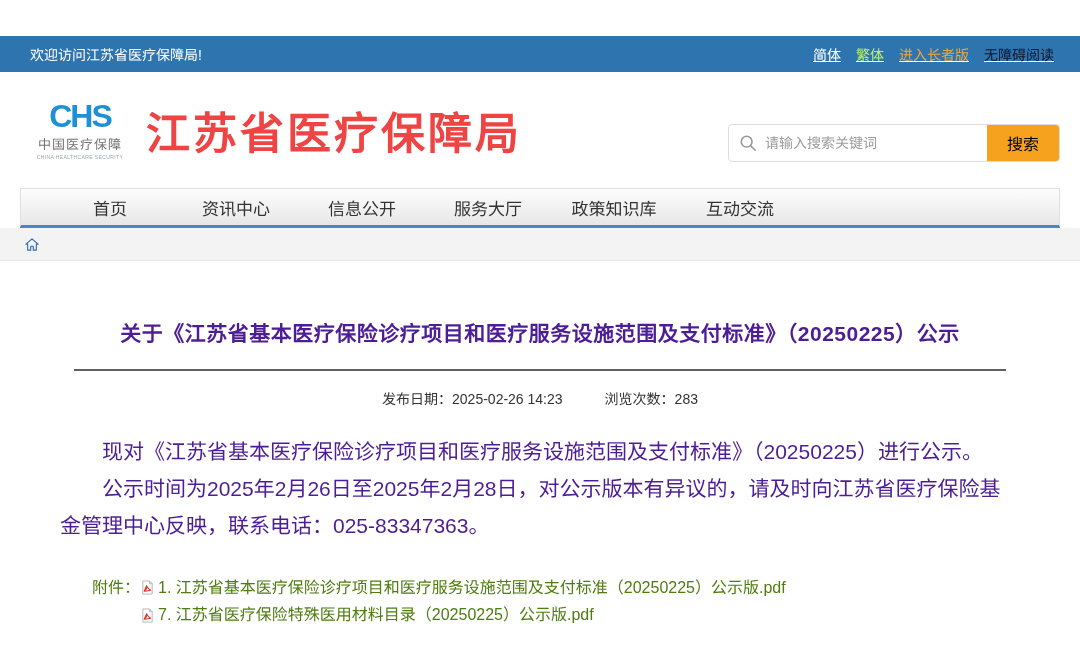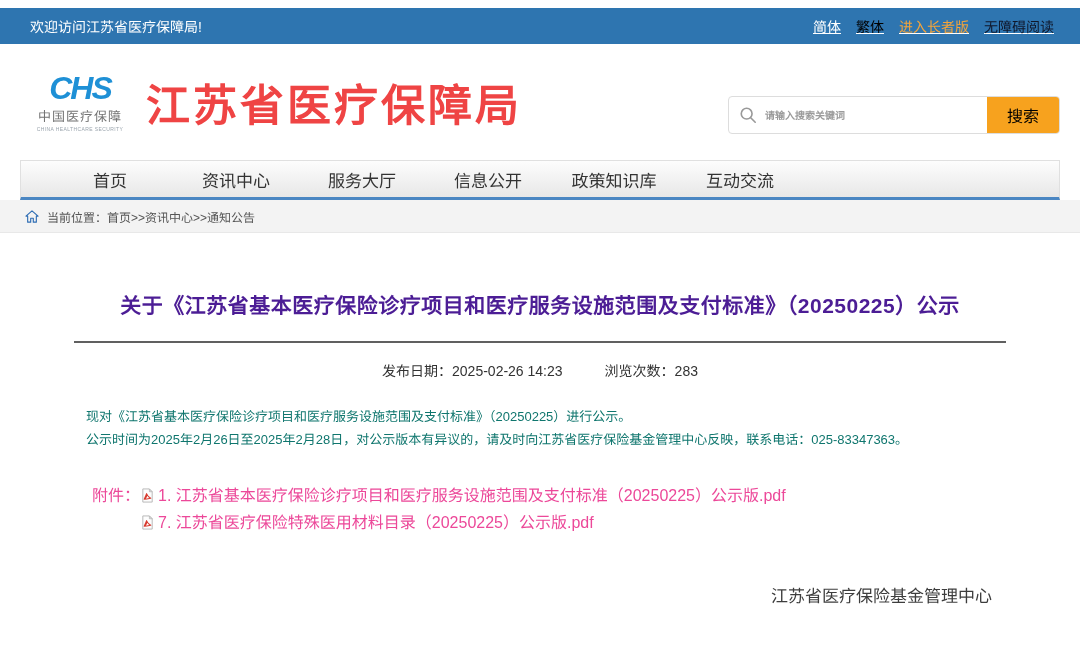--- a/index.html
+++ b/index.html
@@ -2,63 +2,63 @@
 <html lang="zh-CN"><head>
 <meta charset="utf-8">
 <style>
   * { margin: 0; padding: 0; box-sizing: border-box; }
   html, body { width: 1080px; height: 654px; overflow: hidden; }
   body {
     font-family: "Liberation Sans", "DejaVu Sans", sans-serif;
     background: #ffffff;
     color: #333;
   }
-  .page { width: 1080px; height: 626px; background: #fff; position: relative; }
+  .page { width: 1080px; height: 626px; background: #fff; position: relative; margin-top: 28px; }
 
   
   .topbar-spacer { height: 8px; background: #fff; }
   .topbar {
     height: 36px; background: #2e75b0; color: #fff;
     display: flex; align-items: center; justify-content: space-between;
     padding: 0 26px 0 30px; font-size: 14px;
   }
   .topbar-links { display: flex; gap: 15px; text-decoration: underline; }
   .topbar-links span { cursor: pointer; }
   .lang-simplified { color: #ffffff; }
-  .lang-traditional { color: #000000; }
+  .lang-traditional { color: #bef264; }
   .elder-version { color: #f3a43b; }
   .accessibility { color: #0f172a; }
 
   
   .header {
     height: 116px; background: #fff; position: relative;
     display: flex; align-items: center; padding: 0 20px 0 30px;
   }
   .logo-block { display: flex; flex-direction: column; align-items: center; width: 100px; cursor: pointer; }
   .logo-acronym {
-    font-size: 32px; font-weight: 800; font-style: italic;
+    font-size: 32px; font-weight: 800; 
     color: #1e90d6; letter-spacing: -2px; line-height: 1;
     font-family: "Liberation Sans", sans-serif;
   }
   .logo-cn { font-size: 13px; font-weight: 400; color: #737373; letter-spacing: 1px; margin-top: 2px; }
   .logo-en { font-size: 5px; color: #9aa4ad; letter-spacing: 0.4px; margin-top: 1px; white-space: nowrap; }
   .site-title {
     font-size: 44px; font-weight: 800; color: #ef4444;
     margin-left: 16px; letter-spacing: 3px; white-space: nowrap;
   }
   .search-box {
     position: absolute; right: 20px; top: 52px;
     width: 332px; height: 38px; display: flex;
     border: 1px solid #ddd; border-radius: 4px; background: #fff;
   }
   .search-field { flex: 1; display: flex; align-items: center; padding: 0 10px; }
   .search-icon { width: 18px; height: 18px; margin-right: 8px; flex: none; }
   .search-input {
-    border: none; outline: none; flex: 1; font-size: 10px; color: #333;
-    font-family: "Liberation Sans", "DejaVu Sans", sans-serif; background: transparent; font-weight: bold;
+    border: none; outline: none; flex: 1; font-size: 14px; color: #333;
+    font-family: "Liberation Sans", "DejaVu Sans", sans-serif; background: transparent;
   }
   .search-input::placeholder { color: #9b9b9b; }
   .search-button {
     width: 72px; background: #f7a21e; color: #000000; border: none;
     font-size: 16px; cursor: pointer; border-radius: 0 3px 3px 0;
     font-family: "Liberation Sans", "DejaVu Sans", sans-serif;
   }
 
   
   .nav {
@@ -82,24 +82,24 @@
 
   
   .article { padding: 56px 60px 0 60px; }
   .article-title {
     text-align: center; font-size: 21px; font-weight: 700; color: #4c1d95;
     padding: 0 12px; letter-spacing: 0.5px;
   }
   .title-divider { margin: 22px 14px 0 14px; border-bottom: 2px solid #606060; }
   .article-meta { text-align: center; margin-top: 17px; font-size: 14px; color: #333; }
   .article-meta .meta-gap { display: inline-block; width: 42px; }
-  .article-body { margin-top: 26px; font-size: 13px; color: #0f766e; line-height: 1.75; }
+  .article-body { margin-top: 26px; font-size: 21px; color: #4c1d95; line-height: 1.75; }
   .article-body p { text-indent: 2em; }
 
-  .attachments { margin-top: 30px; display: flex; font-size: 16px; color: #ec4899; line-height: 1.7; }
+  .attachments { margin-top: 30px; display: flex; font-size: 16px; color: #4d7c0f; line-height: 1.7; }
   .attachments-label { text-indent: 2em; white-space: nowrap; }
   .attachment-list { display: flex; flex-direction: column; }
   .attachment-item { display: flex; align-items: center; cursor: pointer; }
   .pdf-icon { width: 15px; height: 15px; margin-right: 3px; flex: none; }
 
   .signature { margin-top: 46px; text-align: right; padding-right: 28px; font-size: 17px; color: #3d3d3d; }
   .signature-org { line-height: 1.8; }
 </style>
 </head>
 <body>
@@ -133,31 +133,30 @@
         </svg>
         <input class="search-input" type="text" placeholder="请输入搜索关键词" style="">
       </div>
       <button class="search-button">搜索</button>
     </div>
   </div>
 
   <div class="nav">
     <div class="nav-item">首页</div>
     <div class="nav-item">资讯中心</div>
+    <div class="nav-item">信息公开</div>
     <div class="nav-item">服务大厅</div>
-    <div class="nav-item">信息公开</div>
     <div class="nav-item">政策知识库</div>
     <div class="nav-item">互动交流</div>
   </div>
 
   <div class="breadcrumb">
     <svg class="home-icon" viewBox="0 0 16 15">
       <path d="M8 1 L15 7 L13 7 L13 14 L9.5 14 L9.5 9.5 L6.5 9.5 L6.5 14 L3 14 L3 7 L1 7 Z" fill="none" stroke="#2e6db4" stroke-width="1.3" stroke-linejoin="round"></path>
     </svg>
-    <span class="breadcrumb-text">当前位置：首页&gt;&gt;资讯中心&gt;&gt;通知公告</span>
   </div>
 
   <div class="article">
     <div class="article-title">关于《江苏省基本医疗保险诊疗项目和医疗服务设施范围及支付标准》（20250225）公示</div>
     <div class="title-divider"></div>
 
     <div class="article-meta">
       <span>发布日期：</span><span>2025-02-26 14:23</span><span class="meta-gap"></span><span>浏览次数：</span><span>283</span>
     </div>
 

